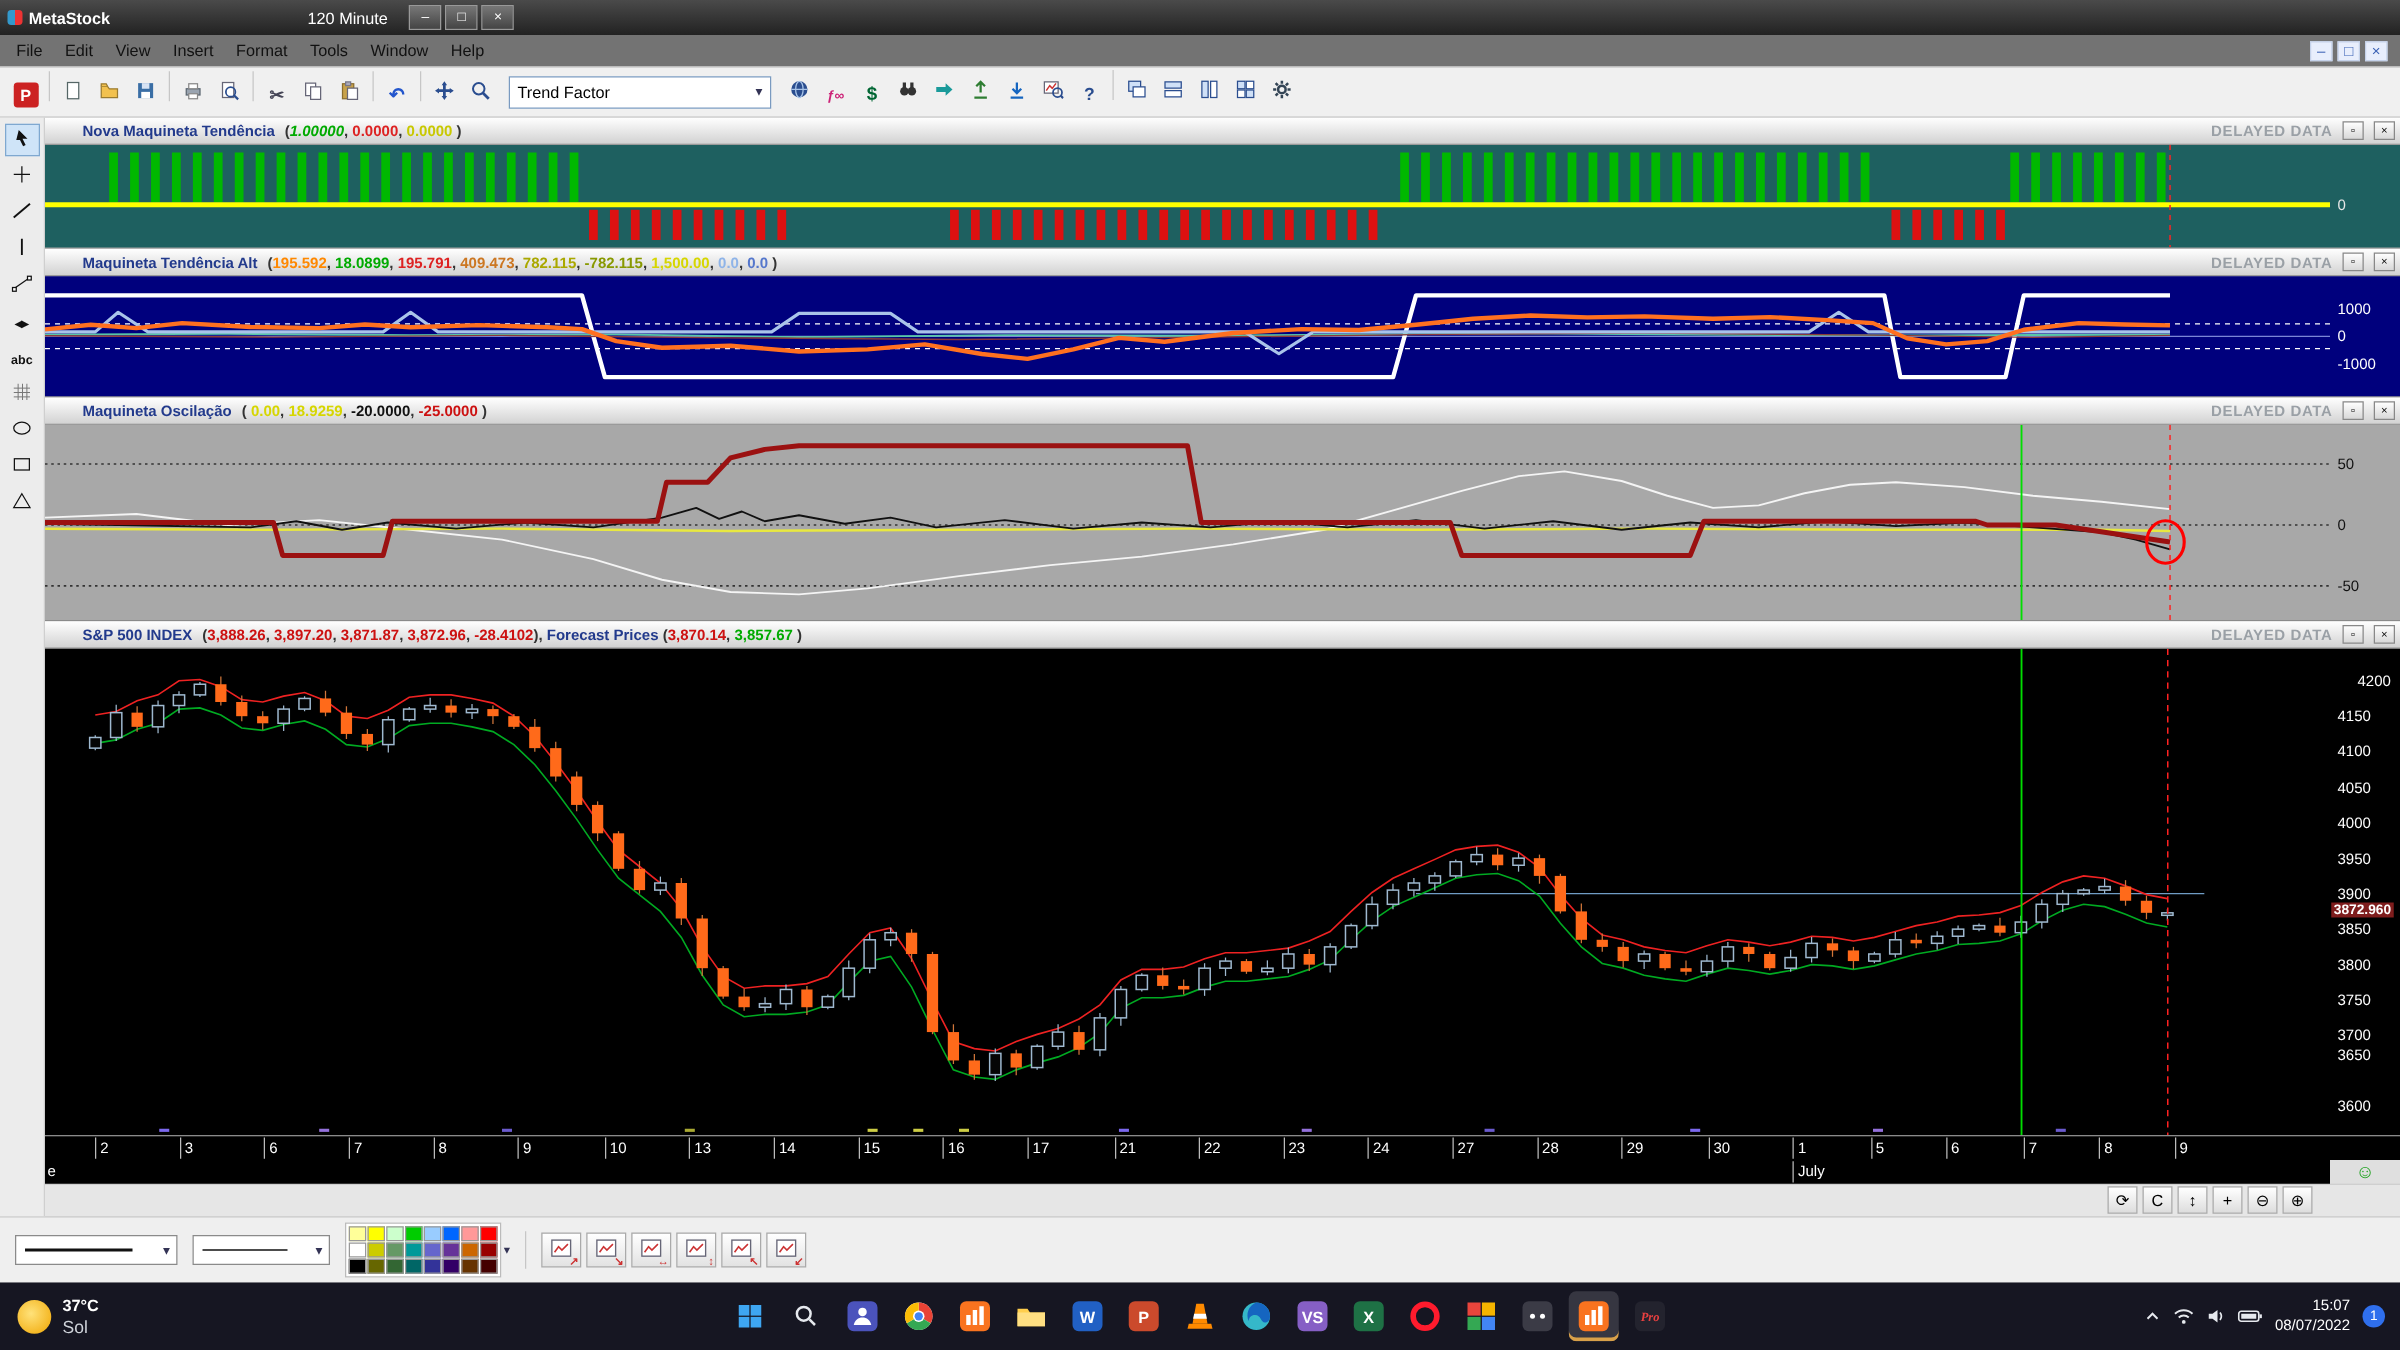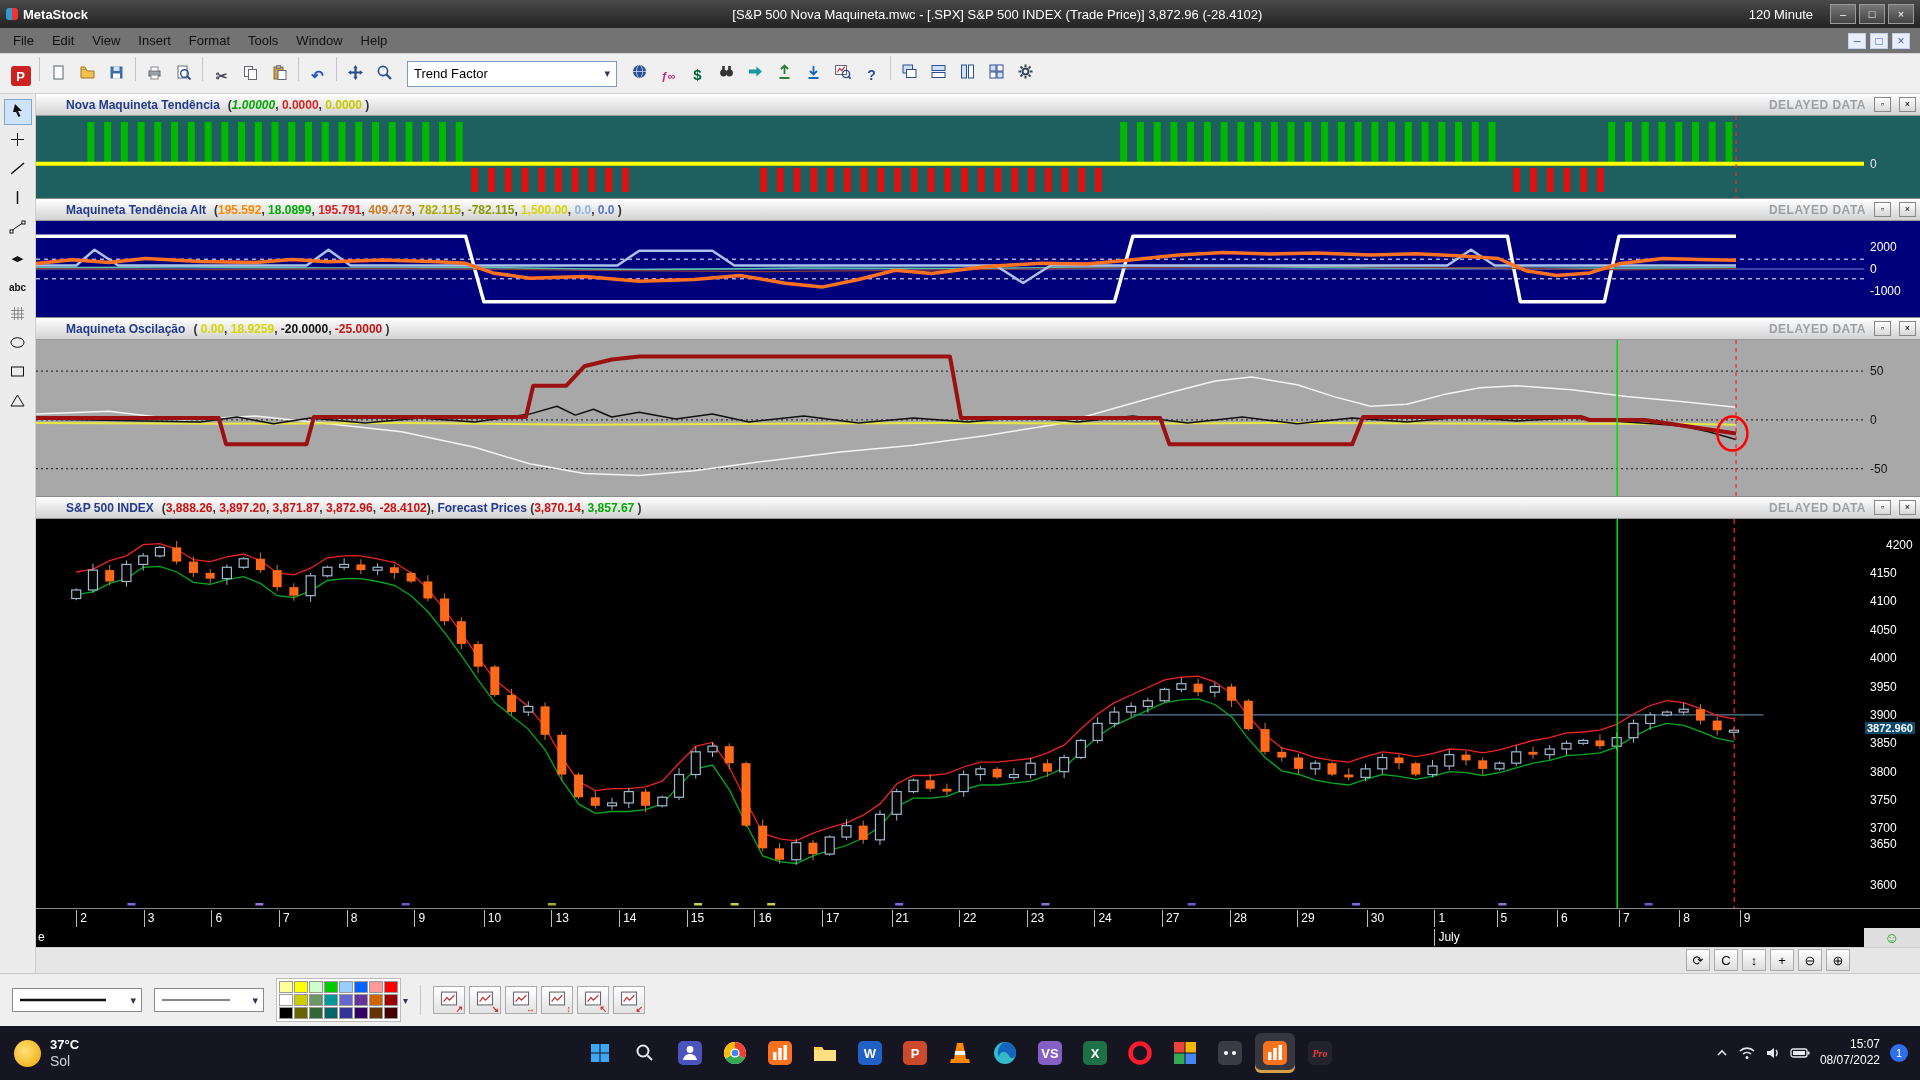--- a/index.html
+++ b/index.html
@@ -43,21 +43,21 @@
   .pdelayed { margin-left:auto; color:#9aa0a6; font-weight:bold; letter-spacing:.5px; }
   .phbtn { width:17px; height:15px; font-size:9px; line-height:1; border:1px solid #888; background:linear-gradient(#fefefe,#d8d8d8); padding:0; }
   .pbody { display:flex; position:relative; }
   .plot { flex:1; position:relative; overflow:hidden; }
   .plot svg { position:absolute; inset:0; }
   .bg1 { background:#1e6060; } .bg2 { background:#00007d; } .bg3 { background:#a8a8a8; } .bg4 { background:#000; }
   .yaxis { width:56px; position:relative; font-size:12px; }
   .ax1 { background:#1e6060; color:#e8e8e8; } .ax2 { background:#00007d; color:#fff; }
   .ax3 { background:#a8a8a8; color:#111; } .ax4 { background:#000; color:#fff; }
   .ytick { position:absolute; left:6px; }
-  .ptag { position:absolute; left:1px; background:#0c4a6e; color:#fff; font-size:11px; font-weight:bold; padding:0 2px; }
+  .ptag { position:absolute; left:1px; background:#7f1d1d; color:#fff; font-size:11px; font-weight:bold; padding:0 2px; }
 
   .xrow { display:flex; height:20px; }
   .xplot { flex:1; position:relative; background:#000; color:#fff; font-size:12px; }
   .xcorner { width:56px; background:#000; }
   .xtick { position:absolute; top:1px; border-left:1px solid #bbb; padding-left:3px; line-height:17px; }
   .mrow { display:flex; height:20px; }
   .mplot { flex:1; position:relative; background:#000; color:#fff; font-size:12px; }
   .mlabel { position:absolute; top:1px; border-left:1px solid #bbb; padding-left:3px; line-height:17px; }
   .mleft { position:absolute; left:2px; top:1px; line-height:17px; }
   .mcorner { width:56px; background:#dfdfdf; display:flex; align-items:center; justify-content:center; }
@@ -94,21 +94,20 @@
 </head>
 <body>
 
 <div class="window">
 
   <div class="titlebar">
     <span class="logo">
       <span class="logo-dot"></span>
       <span>MetaStock</span>
     </span>
-    <span class="title-text">[S&amp;P 500 Nova Maquineta.mwc - [.SPX] S&amp;P 500 INDEX (Trade Price)]   3,872.96 (-28.4102)</span>
     <span class="interval">120 Minute</span>
     <span class="win-btn">–</span>
     <span class="win-btn">□</span>
     <span class="win-btn">×</span>
   </div>
 
   <div class="menubar">
     <span class="menu-items">
         <span class="menu-item">File</span>
         <span class="menu-item">Edit</span>
@@ -501,21 +500,21 @@
                 <line x1="0" x2="1828" y1="38.18181818181818" y2="38.18181818181818" stroke="#ffffff" stroke-width="1" stroke-dasharray="4,4"></line>
                 <line x1="0" x2="1828" y1="57.81818181818182" y2="57.81818181818182" stroke="#ffffff" stroke-width="1" stroke-dasharray="4,4"></line>
                 <path d="M0.0,15.3L429.6,15.3L447.9,80.7L1078.5,80.7L1096.8,15.3L1471.5,15.3L1484.3,80.7L1568.4,80.7L1583.0,15.3L1700.0,15.3" fill="none" stroke="#ffffff" stroke-width="3.5" stroke-linejoin="round"></path>
                 <path d="M0.0,46.7L146.2,46.0L292.5,47.1L457.0,46.5L603.2,48.7L767.8,47.1L914.0,47.6L1060.2,46.5L1206.5,45.8L1352.7,46.9L1499.0,47.3L1700.0,46.7" fill="none" stroke="#57c7a7" stroke-width="1.5" stroke-linejoin="round"></path>
                 <path d="M0.0,47.6L182.8,48.7L365.6,47.3L548.4,49.3L731.2,50.6L914.0,48.9L1096.8,46.7L1279.6,45.4L1462.4,47.1L1590.4,48.9L1700.0,47.3" fill="none" stroke="#8b3a3a" stroke-width="1.2" stroke-linejoin="round"></path>
                 <path d="M0.0,44.5L40.2,44.5L58.5,28.8L82.3,44.5L270.5,44.5L292.5,28.8L314.4,44.5L581.3,44.5L603.2,29.7L676.4,29.7L698.3,44.5L959.7,44.5L987.1,62.0L1014.5,44.5L1411.2,44.5L1435.0,28.8L1458.7,44.5L1700.0,44.5" fill="none" stroke="#a9c4ea" stroke-width="2.5" stroke-linejoin="round"></path>
                 <path d="M0.0,42.5L36.6,38.8L73.1,41.5L109.7,37.5L164.5,40.6L219.4,41.5L255.9,38.6L292.5,40.8L347.3,39.1L402.2,40.8L429.6,42.3L457.0,51.9L493.6,57.2L548.4,55.6L603.2,60.2L658.1,58.5L703.8,54.5L749.5,62.2L786.0,66.1L822.6,58.5L859.2,49.3L895.7,52.4L950.6,45.4L1005.4,42.3L1051.1,43.0L1096.8,38.8L1142.5,34.0L1188.2,31.4L1233.9,32.9L1279.6,32.1L1334.4,34.0L1380.1,32.7L1425.8,35.1L1462.4,37.5L1489.8,49.7L1520.9,54.5L1553.8,51.9L1583.0,42.8L1626.9,37.5L1663.5,38.6L1700.0,39.3" fill="none" stroke="#ff7020" stroke-width="3.5" stroke-linejoin="round"></path>
               </svg>
             </div>
           <div class="yaxis ax2">
-              <span class="ytick" style="top: 19.1818px;">2000</span>
+              <span class="ytick" style="top: 19.1818px;">1000</span>
               <span class="ytick" style="top: 41px;">0</span>
               <span class="ytick" style="top: 62.8182px;">-1000</span>
             </div>
         </div>
       </div>
 
       <div class="panel">
         <div class="phead">
           <span class="ptitle">Maquineta Oscilação</span>
           <span class="pparams"><span style="color: rgb(51, 51, 51);">( </span><span style="color: rgb(214, 214, 0);">0.00</span><span style="color: rgb(51, 51, 51);">, </span><span style="color: rgb(214, 214, 0);">18.9259</span><span style="color: rgb(51, 51, 51);">, </span><span style="color: rgb(17, 17, 17);">-20.0000</span><span style="color: rgb(51, 51, 51);">, </span><span style="color: rgb(204, 17, 17);">-25.0000</span><span style="color: rgb(51, 51, 51);"> )</span></span>

